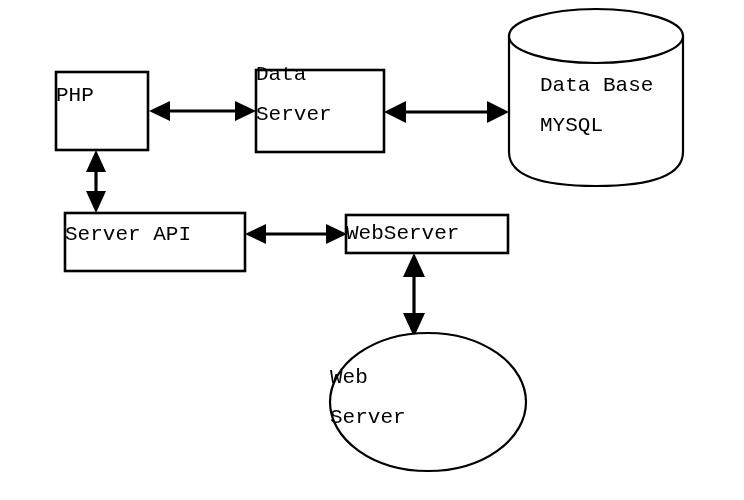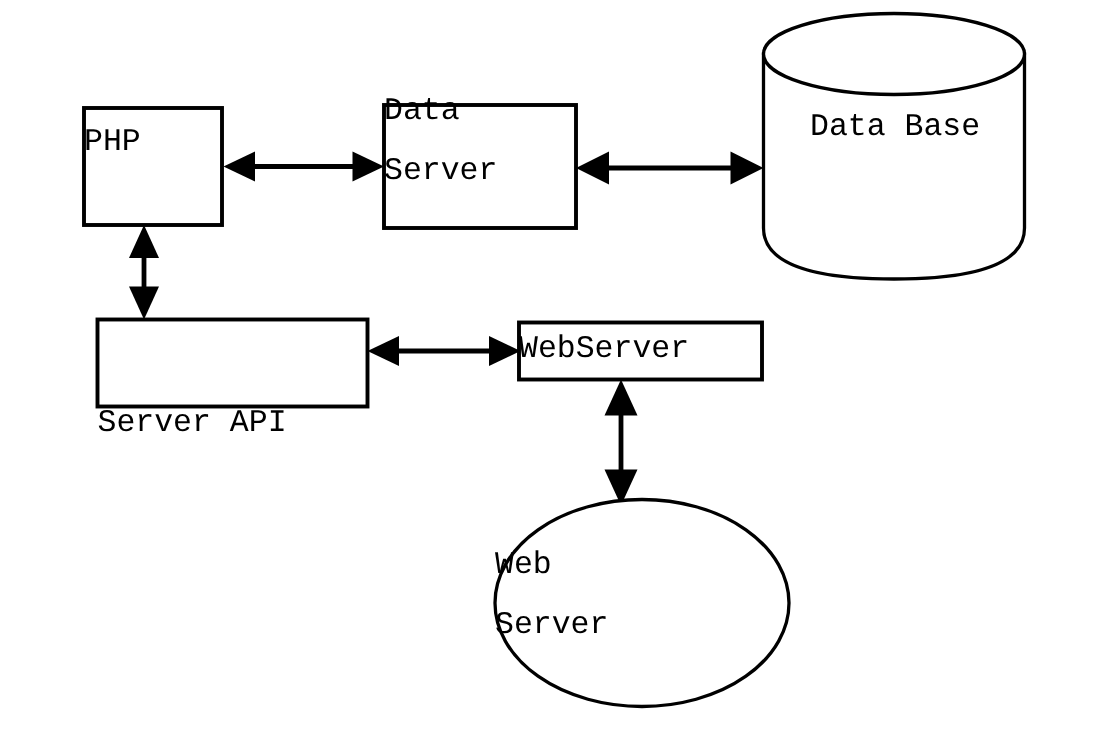--- a/index.html
+++ b/index.html
@@ -122,23 +122,24 @@
     <div>PHP</div>
   </div>
 
   <div class="node-label" style="left:256px; top:55px; width:128px;">
     <div>Data</div>
     <div>Server</div>
   </div>
 
   <div class="node-label" style="left:508px; top:66px; width:176px;margin-left:32px;">
     <div>Data Base</div>
+    <div>MYSQL</div>
   </div>
 
-  <div class="node-label" style="left:65px; top:215px; width:205px;margin-top:48px;">
+  <div class="node-label" style="left:65px; top:215px; width:205px;">
     <div>Server API</div>
   </div>
 
   <div class="node-label" style="left:346px; top:214px; width:130px;">
     <div>WebServer</div>
   </div>
 
   <div class="node-label" style="left:330px; top:358px; width:197px;">
     <div>Web</div>
     <div>Server</div>

